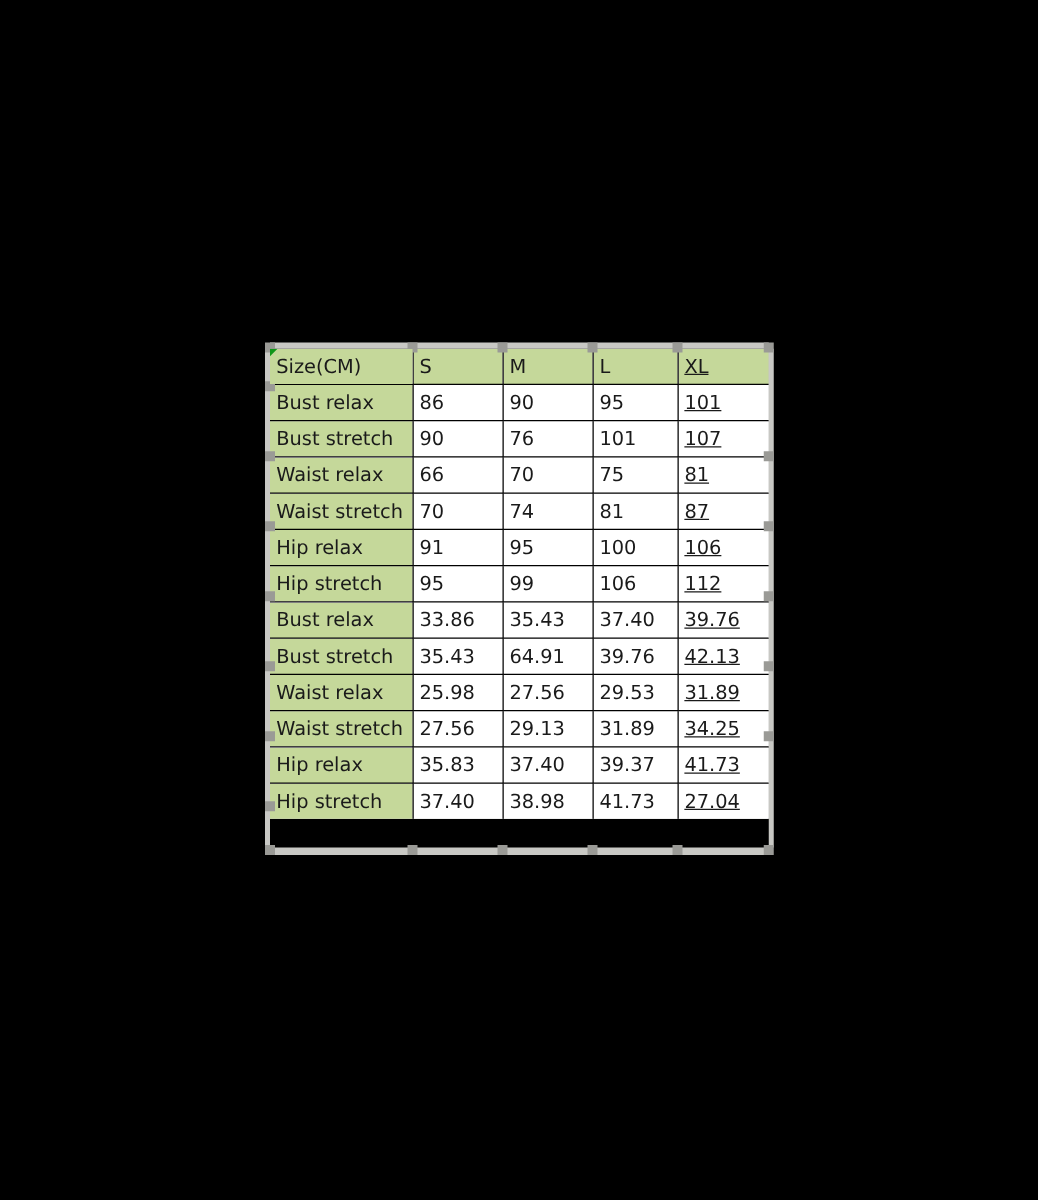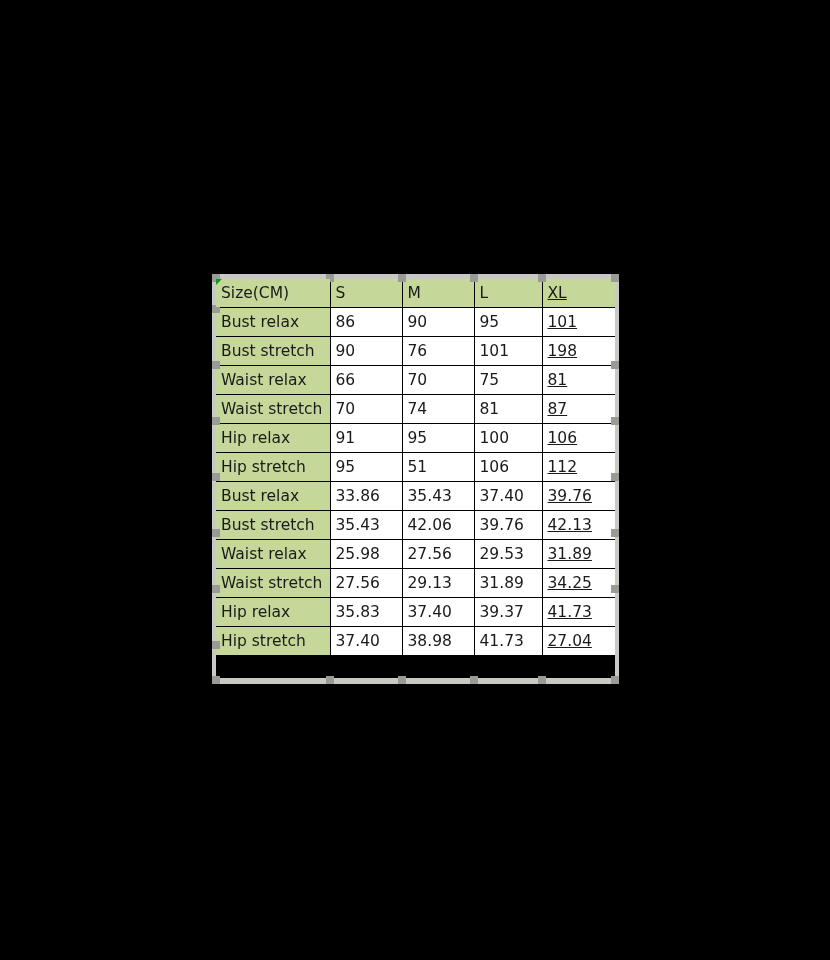--- a/index.html
+++ b/index.html
@@ -159,21 +159,21 @@
         <td class="white">86</td>
         <td class="white">90</td>
         <td class="white">95</td>
         <td class="white">101</td>
       </tr>
       <tr>
         <td class="green">Bust stretch</td>
         <td class="white">90</td>
         <td class="white">76</td>
         <td class="white">101</td>
-        <td class="white">198</td>
+        <td class="white">107</td>
       </tr>
       <tr>
         <td class="green">Waist relax</td>
         <td class="white">66</td>
         <td class="white">70</td>
         <td class="white">75</td>
         <td class="white">81</td>
       </tr>
       <tr>
         <td class="green">Waist stretch</td>
@@ -185,37 +185,37 @@
       <tr>
         <td class="green">Hip relax</td>
         <td class="white">91</td>
         <td class="white">95</td>
         <td class="white">100</td>
         <td class="white">106</td>
       </tr>
       <tr>
         <td class="green">Hip stretch</td>
         <td class="white">95</td>
-        <td class="white">51</td>
+        <td class="white">99</td>
         <td class="white">106</td>
         <td class="white">112</td>
       </tr>
 
 
       <tr>
         <td class="green">Bust relax</td>
         <td class="white">33.86</td>
         <td class="white">35.43</td>
         <td class="white">37.40</td>
         <td class="white">39.76</td>
       </tr>
       <tr>
         <td class="green">Bust stretch</td>
         <td class="white">35.43</td>
-        <td class="white">42.06</td>
+        <td class="white">64.91</td>
         <td class="white">39.76</td>
         <td class="white">42.13</td>
       </tr>
       <tr>
         <td class="green">Waist relax</td>
         <td class="white">25.98</td>
         <td class="white">27.56</td>
         <td class="white">29.53</td>
         <td class="white">31.89</td>
       </tr>

